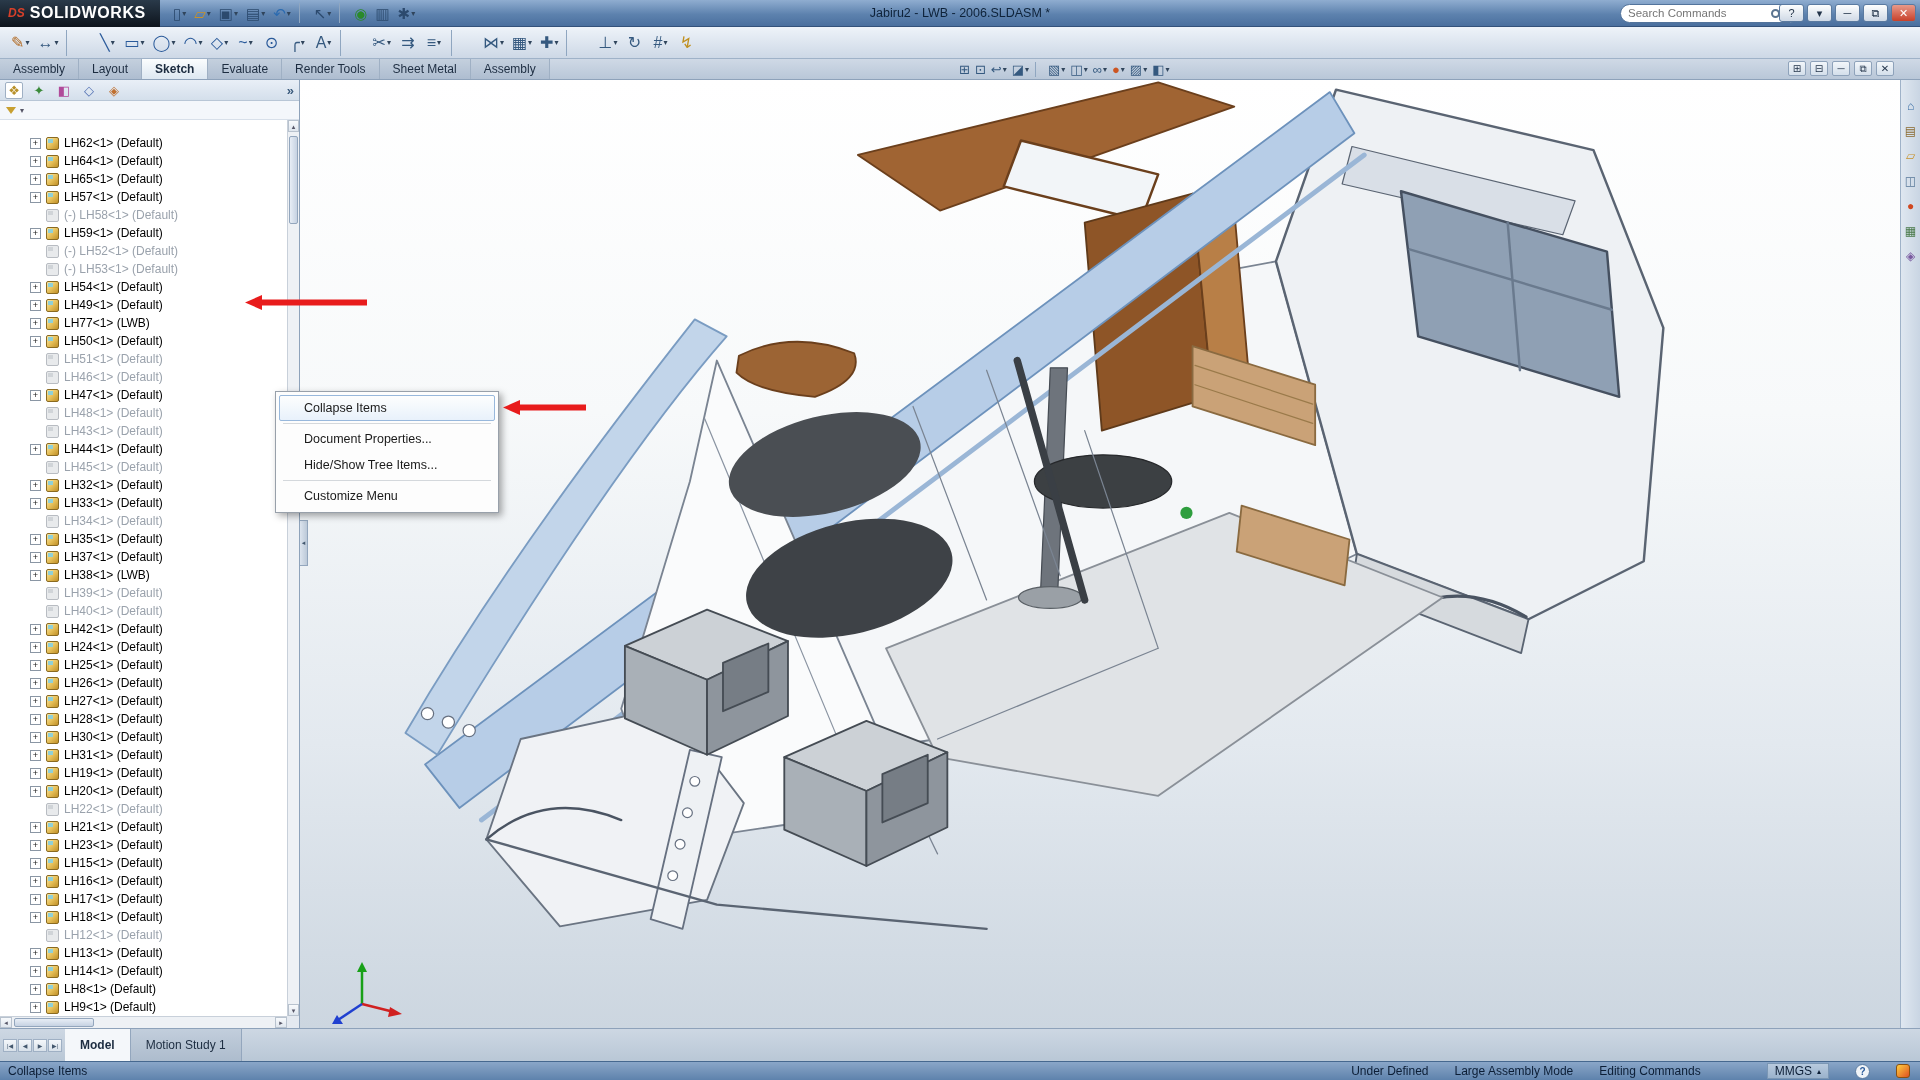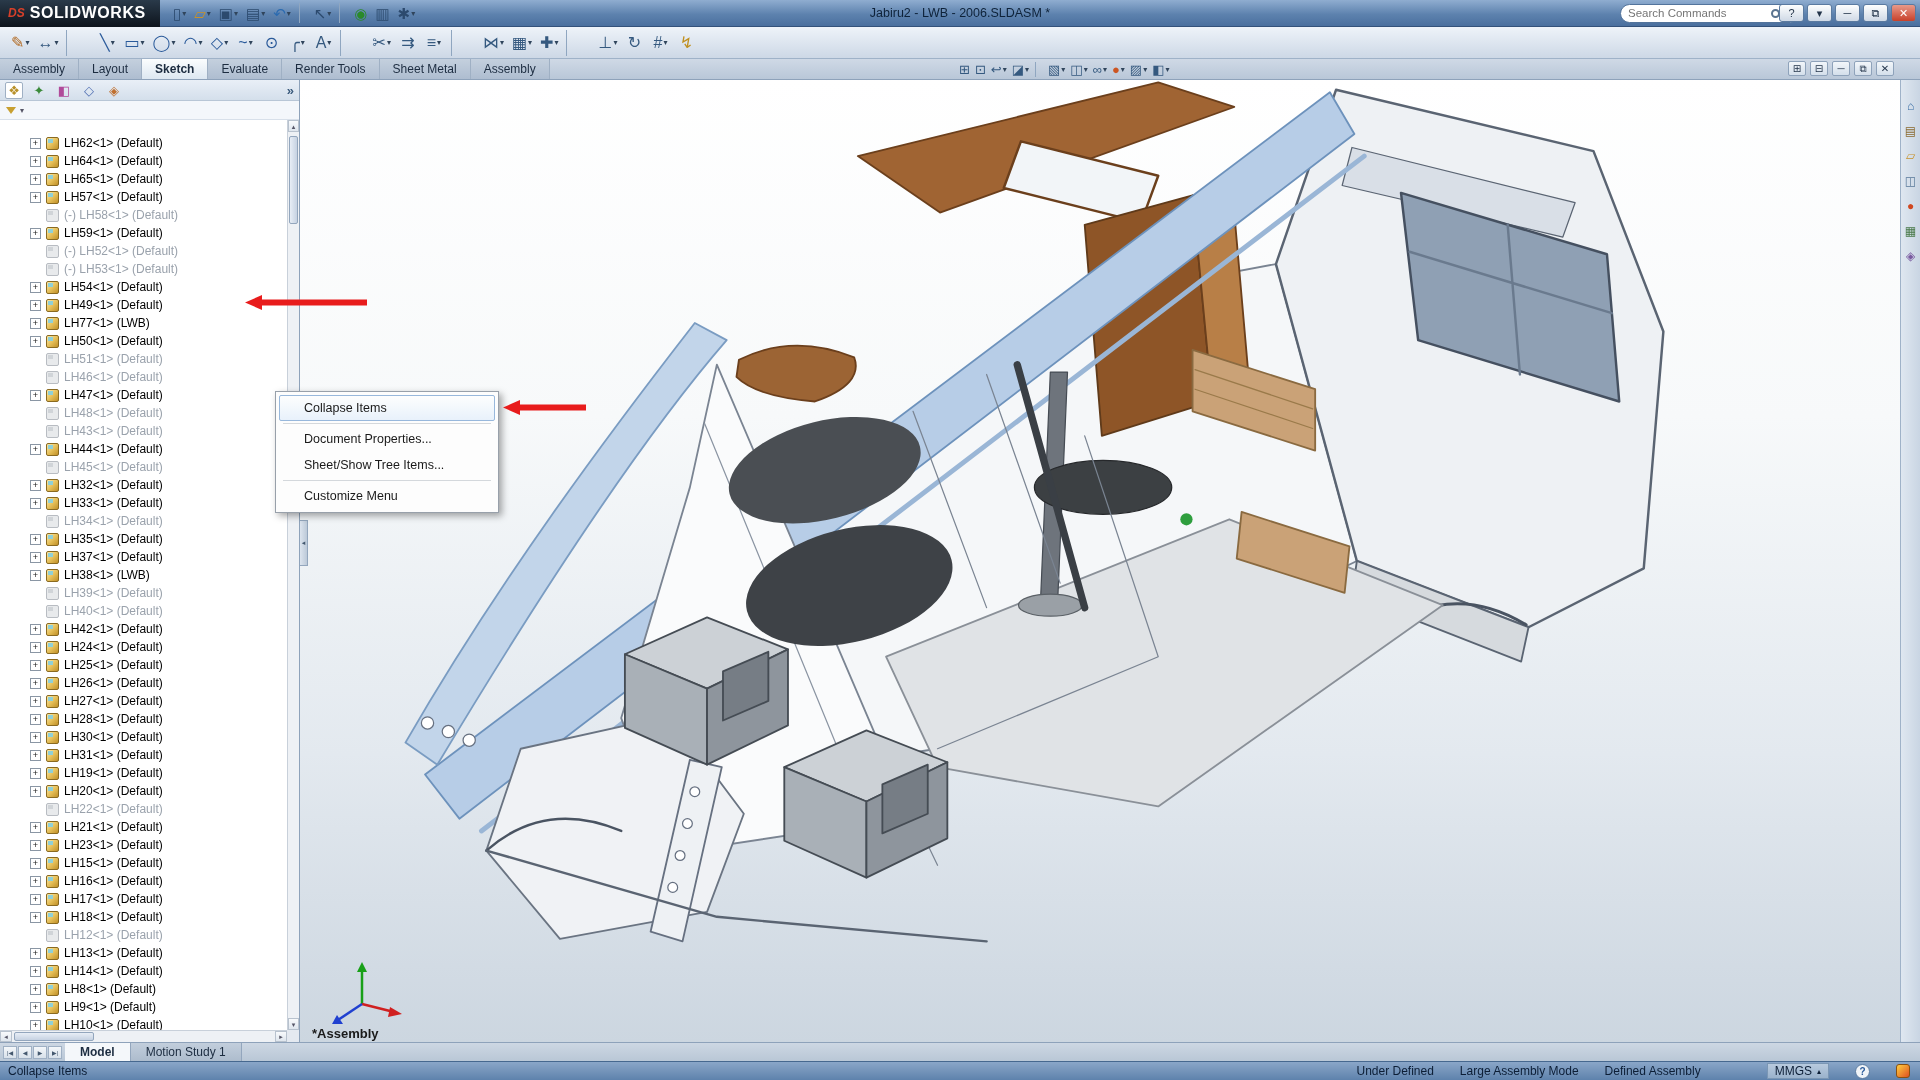--- a/index.html
+++ b/index.html
@@ -80,21 +80,21 @@
   .van-svg{position:absolute;left:0;top:0;width:100%;height:100%;}
   .triad{position:absolute;left:24px;top:878px;width:90px;height:72px;}
   .view-label{position:absolute;left:12px;top:946px;font-size:13px;font-weight:bold;color:#1a1a1a;}
   .splitter-tab{position:absolute;left:0;top:440px;width:8px;height:46px;background:linear-gradient(90deg,#dce4ee,#bcc9d8);border:1px solid #93a6bd;border-left:0;display:flex;align-items:center;justify-content:center;font-size:7px;color:#44586e;}
 
   
   .task-pane{width:20px;flex:none;background:linear-gradient(90deg,#dfe7f0,#c9d5e3);border-left:1px solid #9fb2c8;display:flex;flex-direction:column;align-items:center;padding-top:18px;gap:9px;}
   .tp-icon{width:16px;height:16px;display:flex;align-items:center;justify-content:center;font-size:12px;line-height:1;}
 
   
-  .model-tabs{height:19px;background:linear-gradient(#cdd7e3,#b9c7d6);border-top:1px solid #8ea2ba;display:flex;align-items:stretch;flex:none;}
+  .model-tabs{height:33px;background:linear-gradient(#cdd7e3,#b9c7d6);border-top:1px solid #8ea2ba;display:flex;align-items:stretch;flex:none;}
   .mt-nav{display:flex;align-items:center;padding:0 3px;gap:1px;}
   .mt-nav-btn{font-size:6px;color:#44586e;min-width:14px;height:13px;display:flex;align-items:center;justify-content:center;background:linear-gradient(#f4f7fa,#d8e1ea);border:1px solid #9fb0c4;}
   .model-tab{padding:0 15px;display:flex;align-items:center;font-size:12px;color:#1c2c40;background:linear-gradient(#c2cedc,#adbccd);border-right:1px solid #93a6bd;}
   .model-tab.active{background:#f4f7fa;font-weight:bold;}
 
   
   .statusbar{height:19px;background:linear-gradient(#8aa6c8,#5e82ac);border-top:1px solid #46688f;display:flex;align-items:center;font-size:12px;color:#0c1e36;padding:0 8px;position:relative;flex:none;}
   .sb-right{position:absolute;right:10px;display:flex;align-items:center;gap:26px;}
   .sb-units{display:flex;align-items:center;gap:5px;background:linear-gradient(#b8cade,#9ab2cc);padding:0 7px;height:16px;border:1px solid #7a96b4;margin-left:40px;}
   .sb-units .u-dd{font-size:8px;}
@@ -792,21 +792,21 @@
           <span>Motion Study 1</span>
         </div>
     </div>
   </div>
 
   <div class="statusbar">
     <span class="sb-msg">Collapse Items</span>
     <div class="sb-right">
       <span>Under Defined</span>
       <span>Large Assembly Mode</span>
-      <span>Defined Assembly</span>
+      <span>Editing Commands</span>
       <div class="sb-units">
         <span>MMGS</span>
         <span class="u-dd">▴</span>
       </div>
       <div class="sb-help">
         <span>?</span>
       </div>
       <div class="sb-corner"></div>
     </div>
   </div>
@@ -819,21 +819,21 @@
         <div class="cm-sep"></div>
       </div>
       <div>
         <div class="cm-item">
           <span>Document Properties...</span>
         </div>
 
       </div>
       <div>
         <div class="cm-item">
-          <span>Sheet/Show Tree Items...</span>
+          <span>Hide/Show Tree Items...</span>
         </div>
         <div class="cm-sep"></div>
       </div>
       <div>
         <div class="cm-item">
           <span>Customize Menu</span>
         </div>
 
       </div>
   </div>

